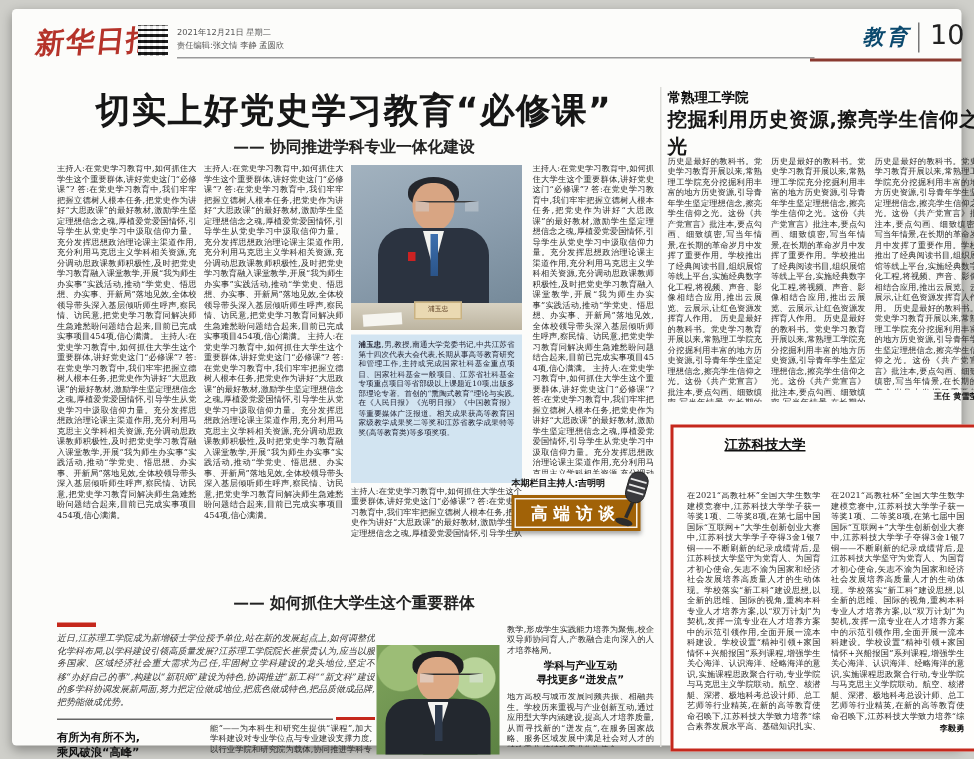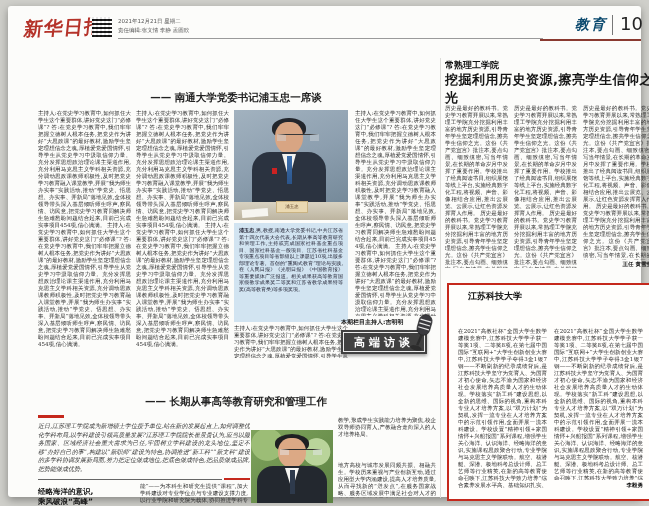--- a/index.html
+++ b/index.html
@@ -48,35 +48,35 @@
   .p1-badge{position:absolute;left:38px;top:58px;width:5px;height:6px;background:#c22;}
   .p1-desk{position:absolute;left:0;bottom:0;width:114px;height:18px;background:linear-gradient(#d8d2c2,#bcb4a0);}
   .p1-paper{position:absolute;left:8px;bottom:3px;width:26px;height:8px;background:#f6f5f0;transform:rotate(-4deg);}
   .p1-plate{position:absolute;left:42px;bottom:7px;width:30px;height:10px;background:#ead9b2;border:1px solid #c9b282;
             font-size:4.5px;line-height:9px;text-align:center;color:#5a3c20;overflow:hidden;}
   
   .bio{left:226px;top:217px;width:114px;height:99px;background:#d2e4f1;padding:4px 5px;box-sizing:border-box;
        font-size:5px;line-height:6.5px;color:#223;text-align:justify;overflow:hidden;font-family:"DejaVu Serif",serif;word-break:break-all;}
   .bio b{font-weight:bold;}
   .hostline{left:333px;top:312px;width:96px;font-size:6px;font-weight:bold;color:#111;}
-  .banner{left:333px;top:324px;width:86px;height:24px;background:#404040;box-shadow:0 2px 3px rgba(0,0,0,.35);}
+  .banner{left:333px;top:324px;width:86px;height:24px;background:#a16207;box-shadow:0 2px 3px rgba(0,0,0,.35);}
   .banner-inner{position:absolute;inset:2px;border:1px solid rgba(255,255,255,.9);
                 display:flex;align-items:center;justify-content:center;
                 color:#fff;font-weight:900;font-size:11px;letter-spacing:4px;}
   .mic{left:399px;top:306px;width:30px;height:46px;}
   
   .tr-kicker{left:437px;top:53px;}
   .tr-head{left:437px;top:65px;width:208px;font-size:13px;font-weight:900;color:#151515;letter-spacing:0.5px;}
   .tr-c1{left:437px;top:99px;width:63px;height:163px;}
   .tr-c2{left:506px;top:99px;width:63px;height:163px;}
   .tr-c3{left:575px;top:99px;width:69px;height:155px;}
   .tr-byline{left:575px;top:255px;width:69px;}
   
   .br-box{left:439px;top:277px;width:201px;height:214px;border:2px solid #c5281c;background:#fffefc;}
-  .br-kicker{left:460px;top:284px;}
+  .br-kicker{left:475px;top:284px;text-decoration:underline;}
   .br-head{left:451px;top:295px;width:182px;font-size:12.5px;font-weight:900;color:#151515;}
   .br-c1{left:450px;top:322px;width:89px;height:160px;}
   .br-c2{left:546px;top:322px;width:89px;height:152px;}
   .br-byline{left:546px;top:476px;width:89px;}
   
   .bl-head{left:28px;top:358px;width:400px;text-align:center;font-size:21px;font-weight:900;color:#161616;letter-spacing:1px;}
   .bl-sub{left:28px;top:389px;width:400px;text-align:center;font-size:10.5px;font-weight:bold;color:#222;}
   .bl-dash{left:30px;top:409px;width:26px;height:3px;background:#c5281c;}
   .bl-lede{left:30px;top:416px;width:212px;height:52px;font-size:6px;line-height:8.5px;color:#333;
            font-style:italic;font-family:"DejaVu Serif",serif;text-align:justify;overflow:hidden;word-break:break-all;}
@@ -109,21 +109,22 @@
   <div class="abs qr"></div>
   <div class="abs dateline">2021年12月21日  星期二</div>
   <div class="abs editors">责任编辑:张文情  李静  孟圆欣</div>
   <div class="abs hrule"></div>
   <div class="abs sec-label">教育</div>
   <div class="abs sec-div"></div>
   <div class="abs sec-num">10</div>
   <div class="abs sec-rule"></div>
   <div class="abs vdiv"></div>
 
-  <div class="abs tl-sub">—— 南通大学党委书记浦玉忠一席谈</div>
+  <div class="abs tl-head">切实上好党史学习教育“必修课”</div>
+  <div class="abs tl-sub">—— 协同推进学科专业一体化建设</div>
   <div class="abs bodytext tl-c1">主持人:在党史学习教育中,如何抓住大学生这个重要群体,讲好党史这门“必修课”? 答:在党史学习教育中,我们牢牢把握立德树人根本任务,把党史作为讲好“大思政课”的最好教材,激励学生坚定理想信念之魂,厚植爱党爱国情怀,引导学生从党史学习中汲取信仰力量。充分发挥思想政治理论课主渠道作用,充分利用马克思主义学科相关资源,充分调动思政课教师积极性,及时把党史学习教育融入课堂教学,开展“我为师生办实事”实践活动,推动“学党史、悟思想、办实事、开新局”落地见效,全体校领导带头深入基层倾听师生呼声,察民情、访民意,把党史学习教育同解决师生急难愁盼问题结合起来,目前已完成实事项目454项,信心满满。 主持人:在党史学习教育中,如何抓住大学生这个重要群体,讲好党史这门“必修课”? 答:在党史学习教育中,我们牢牢把握立德树人根本任务,把党史作为讲好“大思政课”的最好教材,激励学生坚定理想信念之魂,厚植爱党爱国情怀,引导学生从党史学习中汲取信仰力量。充分发挥思想政治理论课主渠道作用,充分利用马克思主义学科相关资源,充分调动思政课教师积极性,及时把党史学习教育融入课堂教学,开展“我为师生办实事”实践活动,推动“学党史、悟思想、办实事、开新局”落地见效,全体校领导带头深入基层倾听师生呼声,察民情、访民意,把党史学习教育同解决师生急难愁盼问题结合起来,目前已完成实事项目454项,信心满满。</div>
   <div class="abs bodytext tl-c2">主持人:在党史学习教育中,如何抓住大学生这个重要群体,讲好党史这门“必修课”? 答:在党史学习教育中,我们牢牢把握立德树人根本任务,把党史作为讲好“大思政课”的最好教材,激励学生坚定理想信念之魂,厚植爱党爱国情怀,引导学生从党史学习中汲取信仰力量。充分发挥思想政治理论课主渠道作用,充分利用马克思主义学科相关资源,充分调动思政课教师积极性,及时把党史学习教育融入课堂教学,开展“我为师生办实事”实践活动,推动“学党史、悟思想、办实事、开新局”落地见效,全体校领导带头深入基层倾听师生呼声,察民情、访民意,把党史学习教育同解决师生急难愁盼问题结合起来,目前已完成实事项目454项,信心满满。 主持人:在党史学习教育中,如何抓住大学生这个重要群体,讲好党史这门“必修课”? 答:在党史学习教育中,我们牢牢把握立德树人根本任务,把党史作为讲好“大思政课”的最好教材,激励学生坚定理想信念之魂,厚植爱党爱国情怀,引导学生从党史学习中汲取信仰力量。充分发挥思想政治理论课主渠道作用,充分利用马克思主义学科相关资源,充分调动思政课教师积极性,及时把党史学习教育融入课堂教学,开展“我为师生办实事”实践活动,推动“学党史、悟思想、办实事、开新局”落地见效,全体校领导带头深入基层倾听师生呼声,察民情、访民意,把党史学习教育同解决师生急难愁盼问题结合起来,目前已完成实事项目454项,信心满满。</div>
   <div class="abs bodytext tl-c4">主持人:在党史学习教育中,如何抓住大学生这个重要群体,讲好党史这门“必修课”? 答:在党史学习教育中,我们牢牢把握立德树人根本任务,把党史作为讲好“大思政课”的最好教材,激励学生坚定理想信念之魂,厚植爱党爱国情怀,引导学生从党史学习中汲取信仰力量。充分发挥思想政治理论课主渠道作用,充分利用马克思主义学科相关资源,充分调动思政课教师积极性,及时把党史学习教育融入课堂教学,开展“我为师生办实事”实践活动,推动“学党史、悟思想、办实事、开新局”落地见效,全体校领导带头深入基层倾听师生呼声,察民情、访民意,把党史学习教育同解决师生急难愁盼问题结合起来,目前已完成实事项目454项,信心满满。 主持人:在党史学习教育中,如何抓住大学生这个重要群体,讲好党史这门“必修课”? 答:在党史学习教育中,我们牢牢把握立德树人根本任务,把党史作为讲好“大思政课”的最好教材,激励学生坚定理想信念之魂,厚植爱党爱国情怀,引导学生从党史学习中汲取信仰力量。充分发挥思想政治理论课主渠道作用,充分利用马克思主义学科相关资源,充分调动思政课教师积极性,及时把党史学习教育融入课堂教学,开展“我为师生办实事”实践活动,推动“学党史、悟思想、办实事、开新局”落地见效,全体校领导带头深入基层倾听师生呼声,察民情、访民意,把党史学习教育同解决师生急难愁盼问题结合起来,目前已完成实事项目454项,信心满满。</div>
   <div class="abs bodytext tl-c3b">主持人:在党史学习教育中,如何抓住大学生这个重要群体,讲好党史这门“必修课”? 答:在党史学习教育中,我们牢牢把握立德树人根本任务,把党史作为讲好“大思政课”的最好教材,激励学生坚定理想信念之魂,厚植爱党爱国情怀,引导学生从党史学习中汲取信仰力量。充分发挥思想政治理论课主渠道作用,充分利用马克思主义学科相关资源,充分调动思政课教师积极性,及时把党史学习教育融入课堂教学,开展“我为师生办实事”实践活动,推动“学党史、悟思想、办实事、开新局”落地见效,全体校领导带头深入基层倾听师生呼声,察民情、访民意,把党史学习教育同解决师生急难愁盼问题结合起来,目前已完成实事项目454项,信心满满。</div>
 
   <div class="abs photo1">
     <div class="p1-hair"></div>
     <div class="p1-face"></div>
     <div class="p1-glasses"></div>
     <div class="p1-suit"></div>
@@ -158,36 +159,40 @@
   <div class="abs bodytext tr-c2">历史是最好的教科书。党史学习教育开展以来,常熟理工学院充分挖掘利用丰富的地方历史资源,引导青年学生坚定理想信念,擦亮学生信仰之光。这份《共产党宣言》批注本,要点勾画、细致缜密,写当年情景,在长期的革命岁月中发挥了重要作用。学校推出了经典阅读书目,组织展馆等线上平台,实施经典数字化工程,将视频、声音、影像相结合应用,推出云展览、云展示,让红色资源发挥育人作用。 历史是最好的教科书。党史学习教育开展以来,常熟理工学院充分挖掘利用丰富的地方历史资源,引导青年学生坚定理想信念,擦亮学生信仰之光。这份《共产党宣言》批注本,要点勾画、细致缜密,写当年情景,在长期的革命岁月中发挥了重要作用。学校推出了经典阅读书目,组织展馆等线上平台,实施经典数字化工程,将视频、声音、影像相结合应用,推出云展览、云展示,让红色资源发挥育人作用。</div>
   <div class="abs bodytext tr-c3">历史是最好的教科书。党史学习教育开展以来,常熟理工学院充分挖掘利用丰富的地方历史资源,引导青年学生坚定理想信念,擦亮学生信仰之光。这份《共产党宣言》批注本,要点勾画、细致缜密,写当年情景,在长期的革命岁月中发挥了重要作用。学校推出了经典阅读书目,组织展馆等线上平台,实施经典数字化工程,将视频、声音、影像相结合应用,推出云展览、云展示,让红色资源发挥育人作用。 历史是最好的教科书。党史学习教育开展以来,常熟理工学院充分挖掘利用丰富的地方历史资源,引导青年学生坚定理想信念,擦亮学生信仰之光。这份《共产党宣言》批注本,要点勾画、细致缜密,写当年情景,在长期的革命岁月中发挥了重要作用。学校推出了经典阅读书目,组织展馆等线上平台,实施经典数字化工程,将视频、声音、影像相结合应用,推出云展览、云展示,让红色资源发挥育人作用。</div>
   <div class="abs byline tr-byline">王任  黄雪莹</div>
 
   <div class="abs br-box"></div>
   <div class="abs kicker br-kicker">江苏科技大学</div>
   <div class="abs bodytext br-c1">在2021“高教社杯”全国大学生数学建模竞赛中,江苏科技大学学子获一等奖1项、二等奖8项,在第七届中国国际“互联网+”大学生创新创业大赛中,江苏科技大学学子夺得3金1银7铜——不断刷新的纪录成绩背后,是江苏科技大学坚守为党育人、为国育才初心使命,矢志不渝为国家和经济社会发展培养高质量人才的生动体现。学校落实“新工科”建设思想,以全新的思维、国际的视角,重构本科专业人才培养方案,以“双万计划”为契机,发挥一流专业在人才培养方案中的示范引领作用,全面开展一流本科建设。学校设置“精神引领+家国情怀+兴船报国”系列课程,增强学生关心海洋、认识海洋、经略海洋的意识,实施课程思政聚合行动,专业学院与马克思主义学院联动。航空、核潜艇、深潜、极地科考总设计师、总工艺师等行业精英,在新的高等教育使命召唤下,江苏科技大学致力培养“综合素养发展水平高、基础知识扎实、工程和社会实践能力强、专业适应面宽、富有社会责任感的应用创新型高级专门人才”,乘风破浪,载着一批批学子航向星辰大海。</div>
   <div class="abs bodytext br-c2">在2021“高教社杯”全国大学生数学建模竞赛中,江苏科技大学学子获一等奖1项、二等奖8项,在第七届中国国际“互联网+”大学生创新创业大赛中,江苏科技大学学子夺得3金1银7铜——不断刷新的纪录成绩背后,是江苏科技大学坚守为党育人、为国育才初心使命,矢志不渝为国家和经济社会发展培养高质量人才的生动体现。学校落实“新工科”建设思想,以全新的思维、国际的视角,重构本科专业人才培养方案,以“双万计划”为契机,发挥一流专业在人才培养方案中的示范引领作用,全面开展一流本科建设。学校设置“精神引领+家国情怀+兴船报国”系列课程,增强学生关心海洋、认识海洋、经略海洋的意识,实施课程思政聚合行动,专业学院与马克思主义学院联动。航空、核潜艇、深潜、极地科考总设计师、总工艺师等行业精英,在新的高等教育使命召唤下,江苏科技大学致力培养“综合素养发展水平高、基础知识扎实、工程和社会实践能力强、专业适应面宽、富有社会责任感的应用创新型高级专门人才”,乘风破浪,载着一批批学子航向星辰大海。</div>
   <div class="abs byline br-byline">李毅勇</div>
 
-  <div class="abs bl-sub">—— 长期从事高等教育研究和管理工作</div>
+  <div class="abs bl-sub">—— 如何抓住大学生这个重要群体</div>
   <div class="abs bl-dash"></div>
   <div class="abs bl-lede">近日,江苏理工学院成为新增硕士学位授予单位,站在新的发展起点上,如何调整优化学科布局,以学科建设引领高质量发展?江苏理工学院院长崔景贵认为,应当以服务国家、区域经济社会重大需求为己任,牢固树立学科建设的龙头地位,坚定不移“办好自己的事”,构建以“新职师”建设为特色,协调推进“新工科”“新文科”建设的多学科协调发展新局面,努力把定位做成地位,把底色做成特色,把品质做成品牌,把势能做成优势。</div>
   <div class="abs bl-rule"></div>
   <div class="abs bl-rule-red"></div>
   <div class="abs bl-quote">
-    <div>经略海洋的意识,</div>
+    <div>有所为有所不为,</div>
     <div>乘风破浪“高峰”</div>
   </div>
   <div class="abs bodytext bl-mid">能”——为本科生和研究生提供“课程”,加大学科建设对专业学位点与专业建设支撑力度,以行业学院和研究院为载体,协同推进学科专业一体化建设。</div>
 
   <div class="abs photo2">
     <div class="p2-hair"></div>
     <div class="p2-face"></div>
     <div class="p2-glasses"></div>
     <div class="p2-suit"></div>
     <div class="p2-shirt"></div>
     <div class="p2-tie"></div>
   </div>
 
   <div class="abs bodytext bl-rt">教学,形成学生实践能力培养为聚焦,校企双导师协同育人,产教融合走向深入的人才培养格局。</div>
+  <div class="abs bl-subhead">
+    <div>学科与产业互动</div>
+    <div>寻找更多“迸发点”</div>
+  </div>
   <div class="abs bodytext bl-rbody">地方高校与城市发展同频共振、相融共生。学校历来重视与产业创新互动,通过应用型大学内涵建设,提高人才培养质量,从而寻找新的“迸发点”,在服务国家战略、服务区域发展中满足社会对人才的特殊需求,将特殊需求作为使命。</div>
 
 </div>
 
 </body></html>

